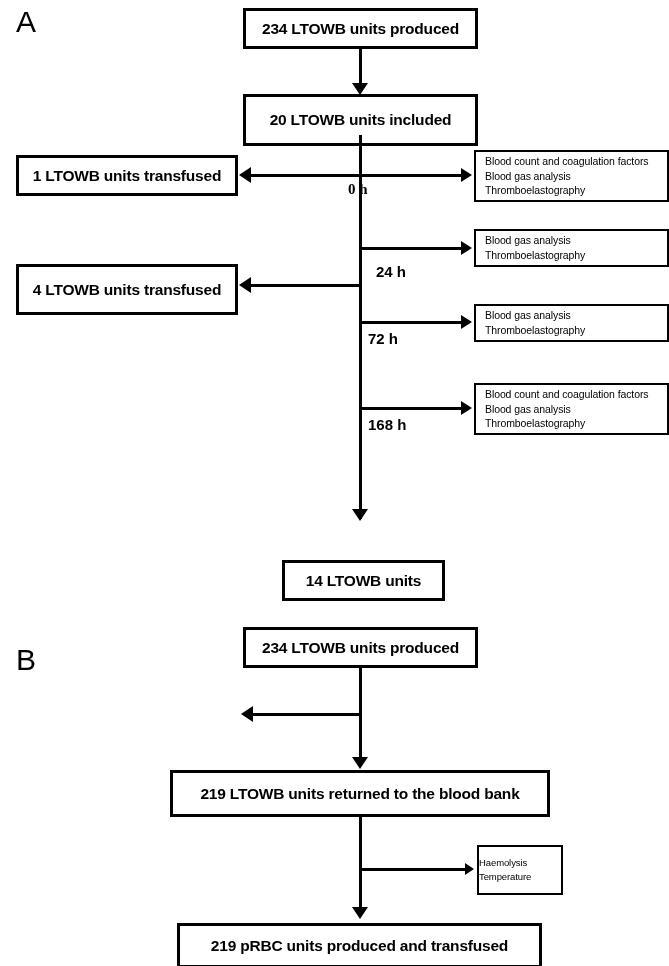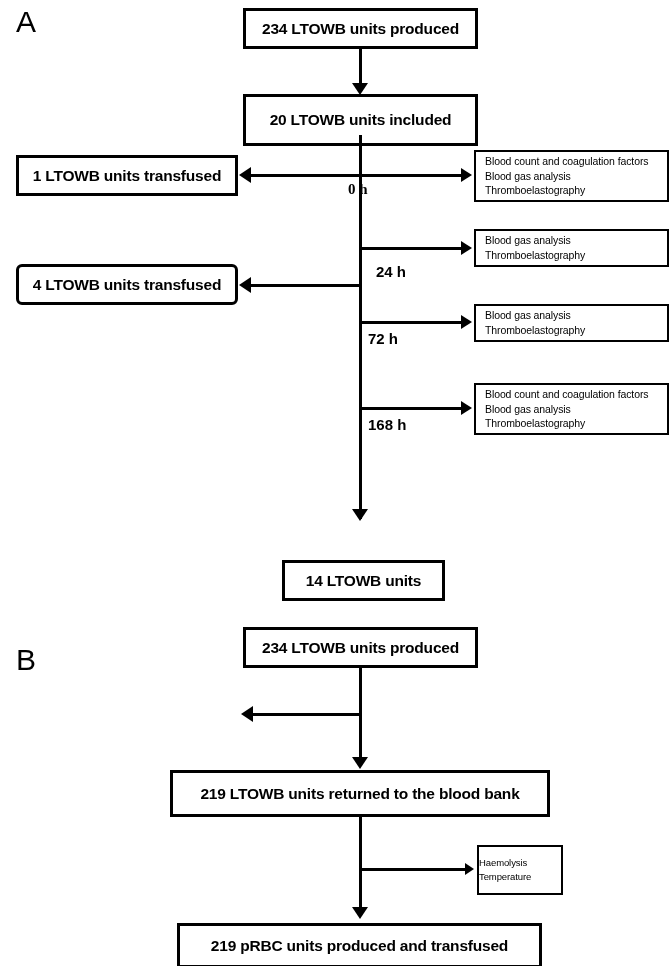--- a/index.html
+++ b/index.html
@@ -152,21 +152,21 @@
   </div>
 
   <div class="hline thin" style="left:359px; top:247px; width:104px;"></div>
   <div class="arrow-right" style="left:461px; top:241px;"></div>
   <div class="timelabel" style="left:368px; top:264px;margin-left:8px;">24 h</div>
   <div class="testbox" style="left:474px; top:229px; width:195px; height:38px;">
     <span>Blood gas analysis</span>
     <span>Thromboelastography</span>
   </div>
 
-  <div class="box" style="left:16px; top:264px; width:222px; height:41px;border-radius:6px;">4 LTOWB units transfused</div>
+  <div class="box" style="left:16px; top:264px; width:222px; height:51px;">4 LTOWB units transfused</div>
   <div class="hline thin" style="left:250px; top:284px; width:112px;"></div>
   <div class="arrow-left" style="left:239px; top:277px;"></div>
 
   <div class="hline thin" style="left:359px; top:321px; width:104px;"></div>
   <div class="arrow-right" style="left:461px; top:315px;"></div>
   <div class="timelabel" style="left:368px; top:331px;">72 h</div>
   <div class="testbox" style="left:474px; top:304px; width:195px; height:38px;">
     <span>Blood gas analysis</span>
     <span>Thromboelastography</span>
   </div>

